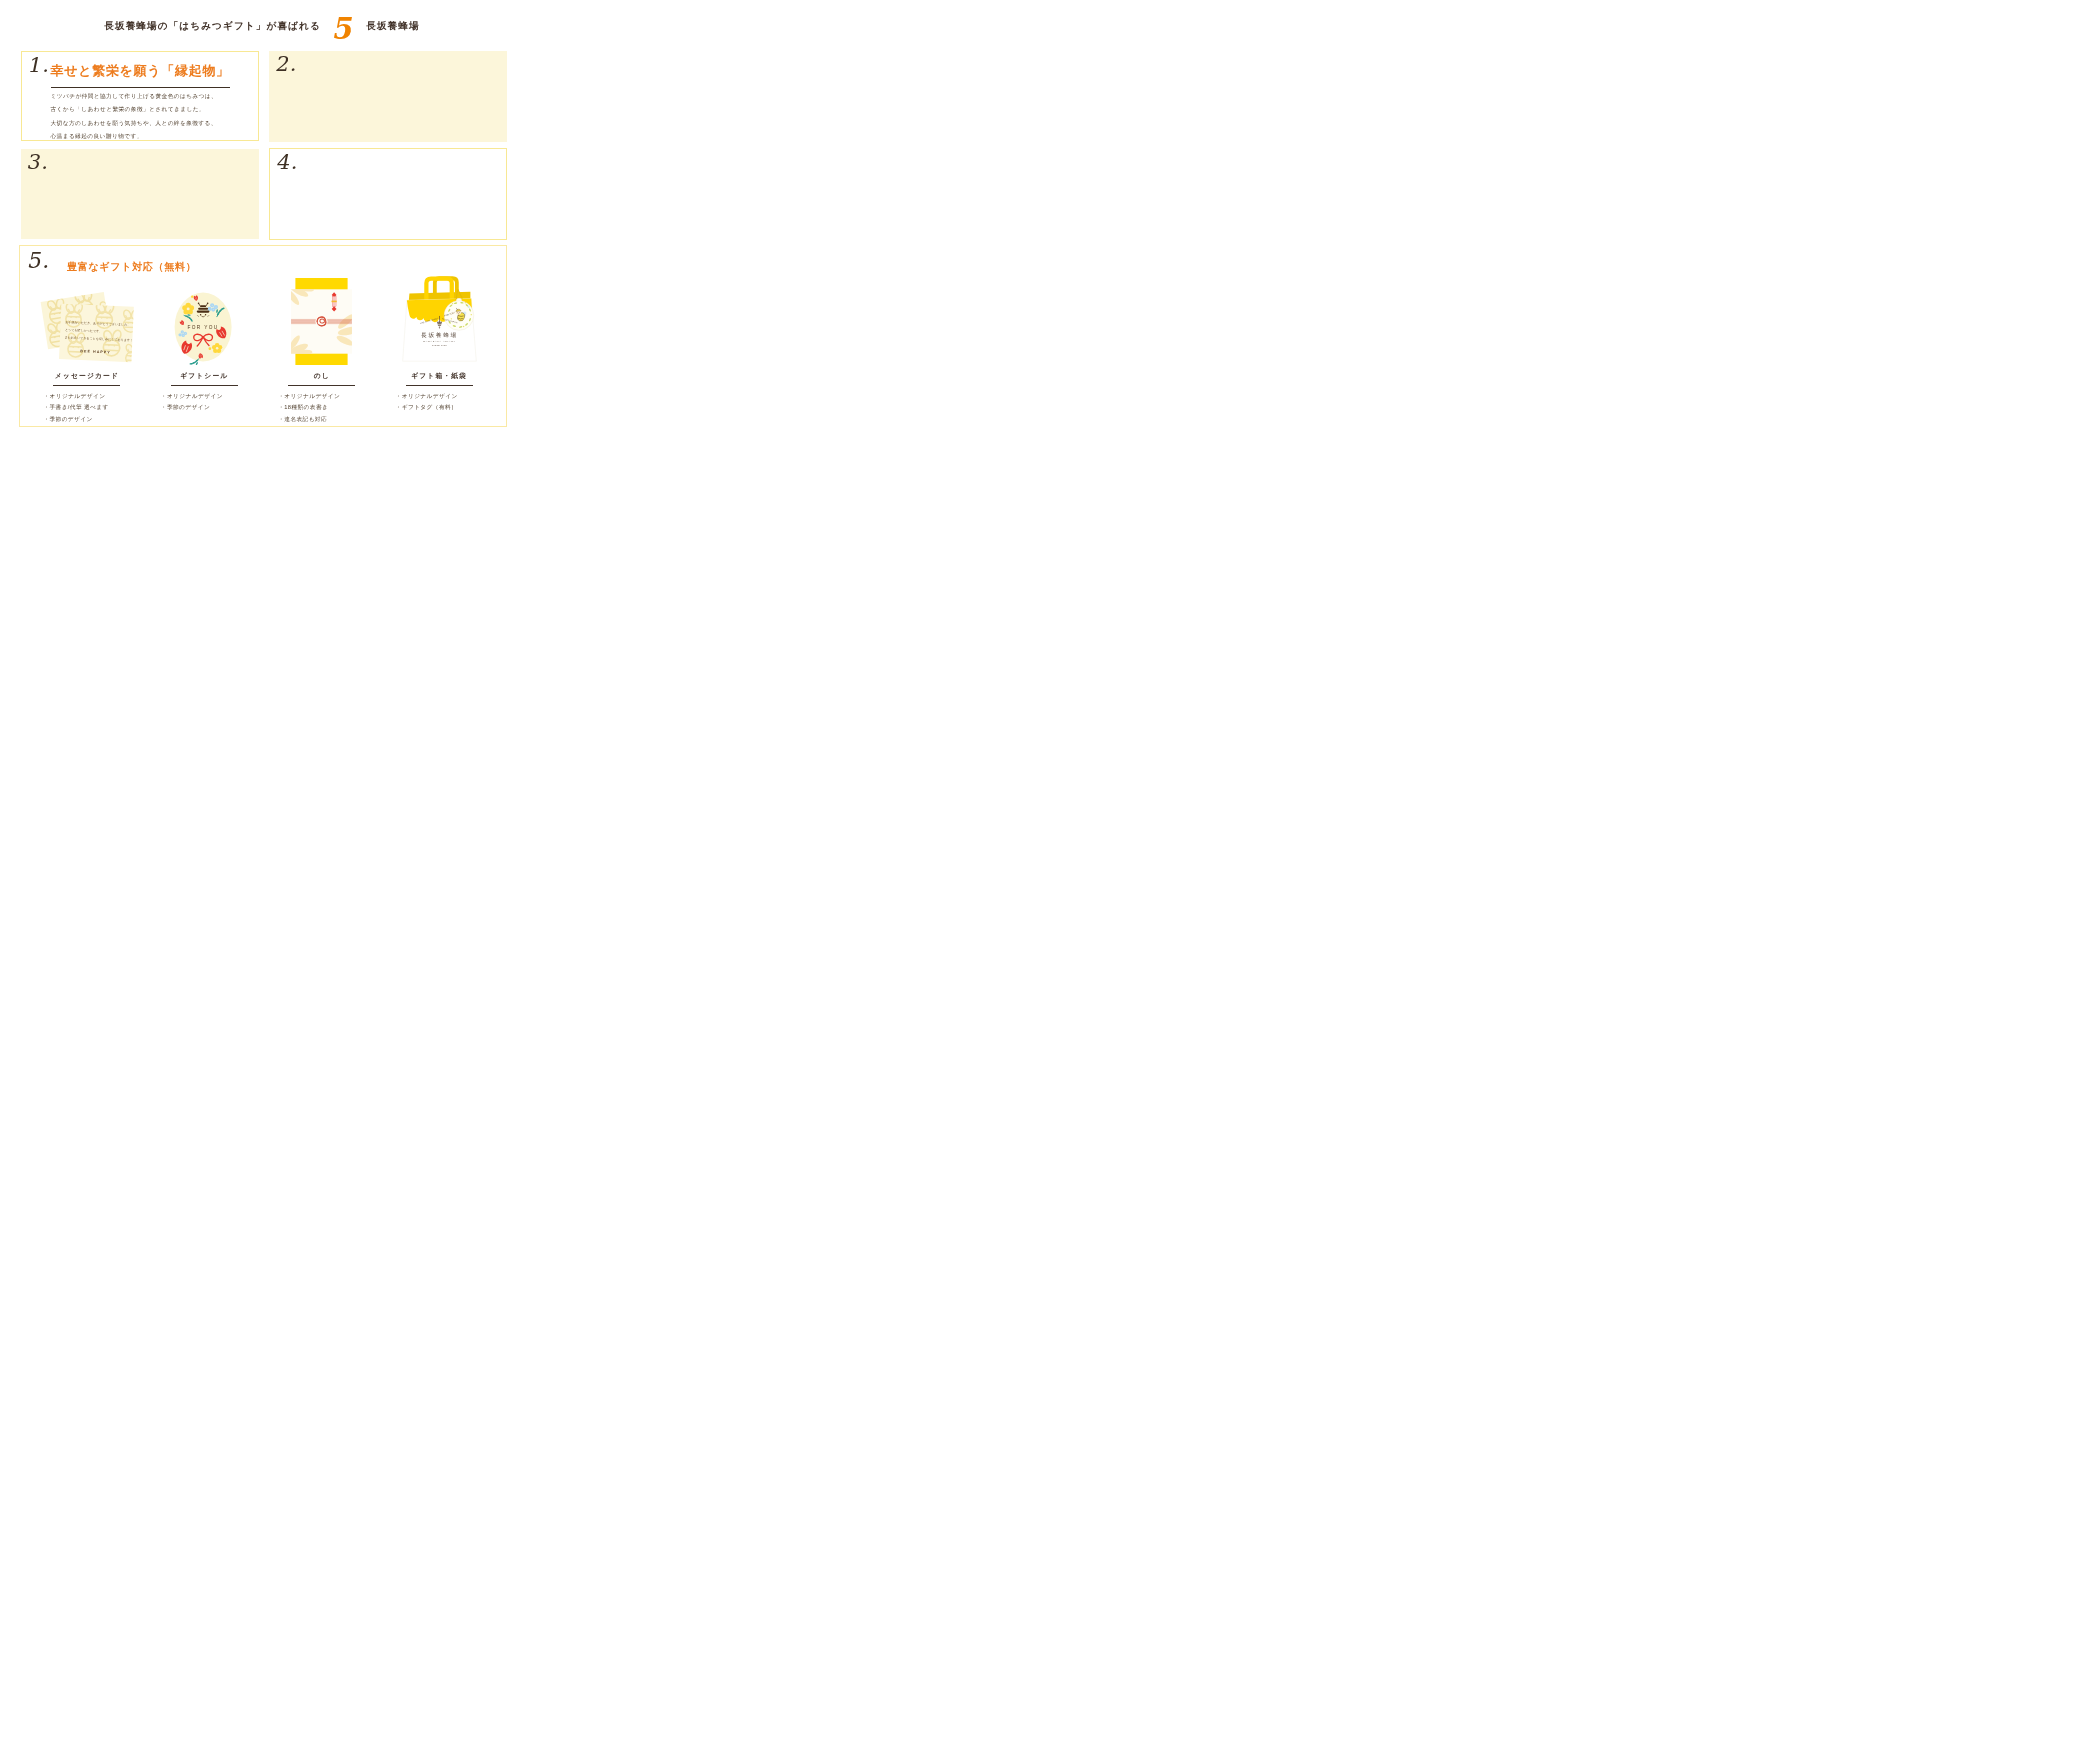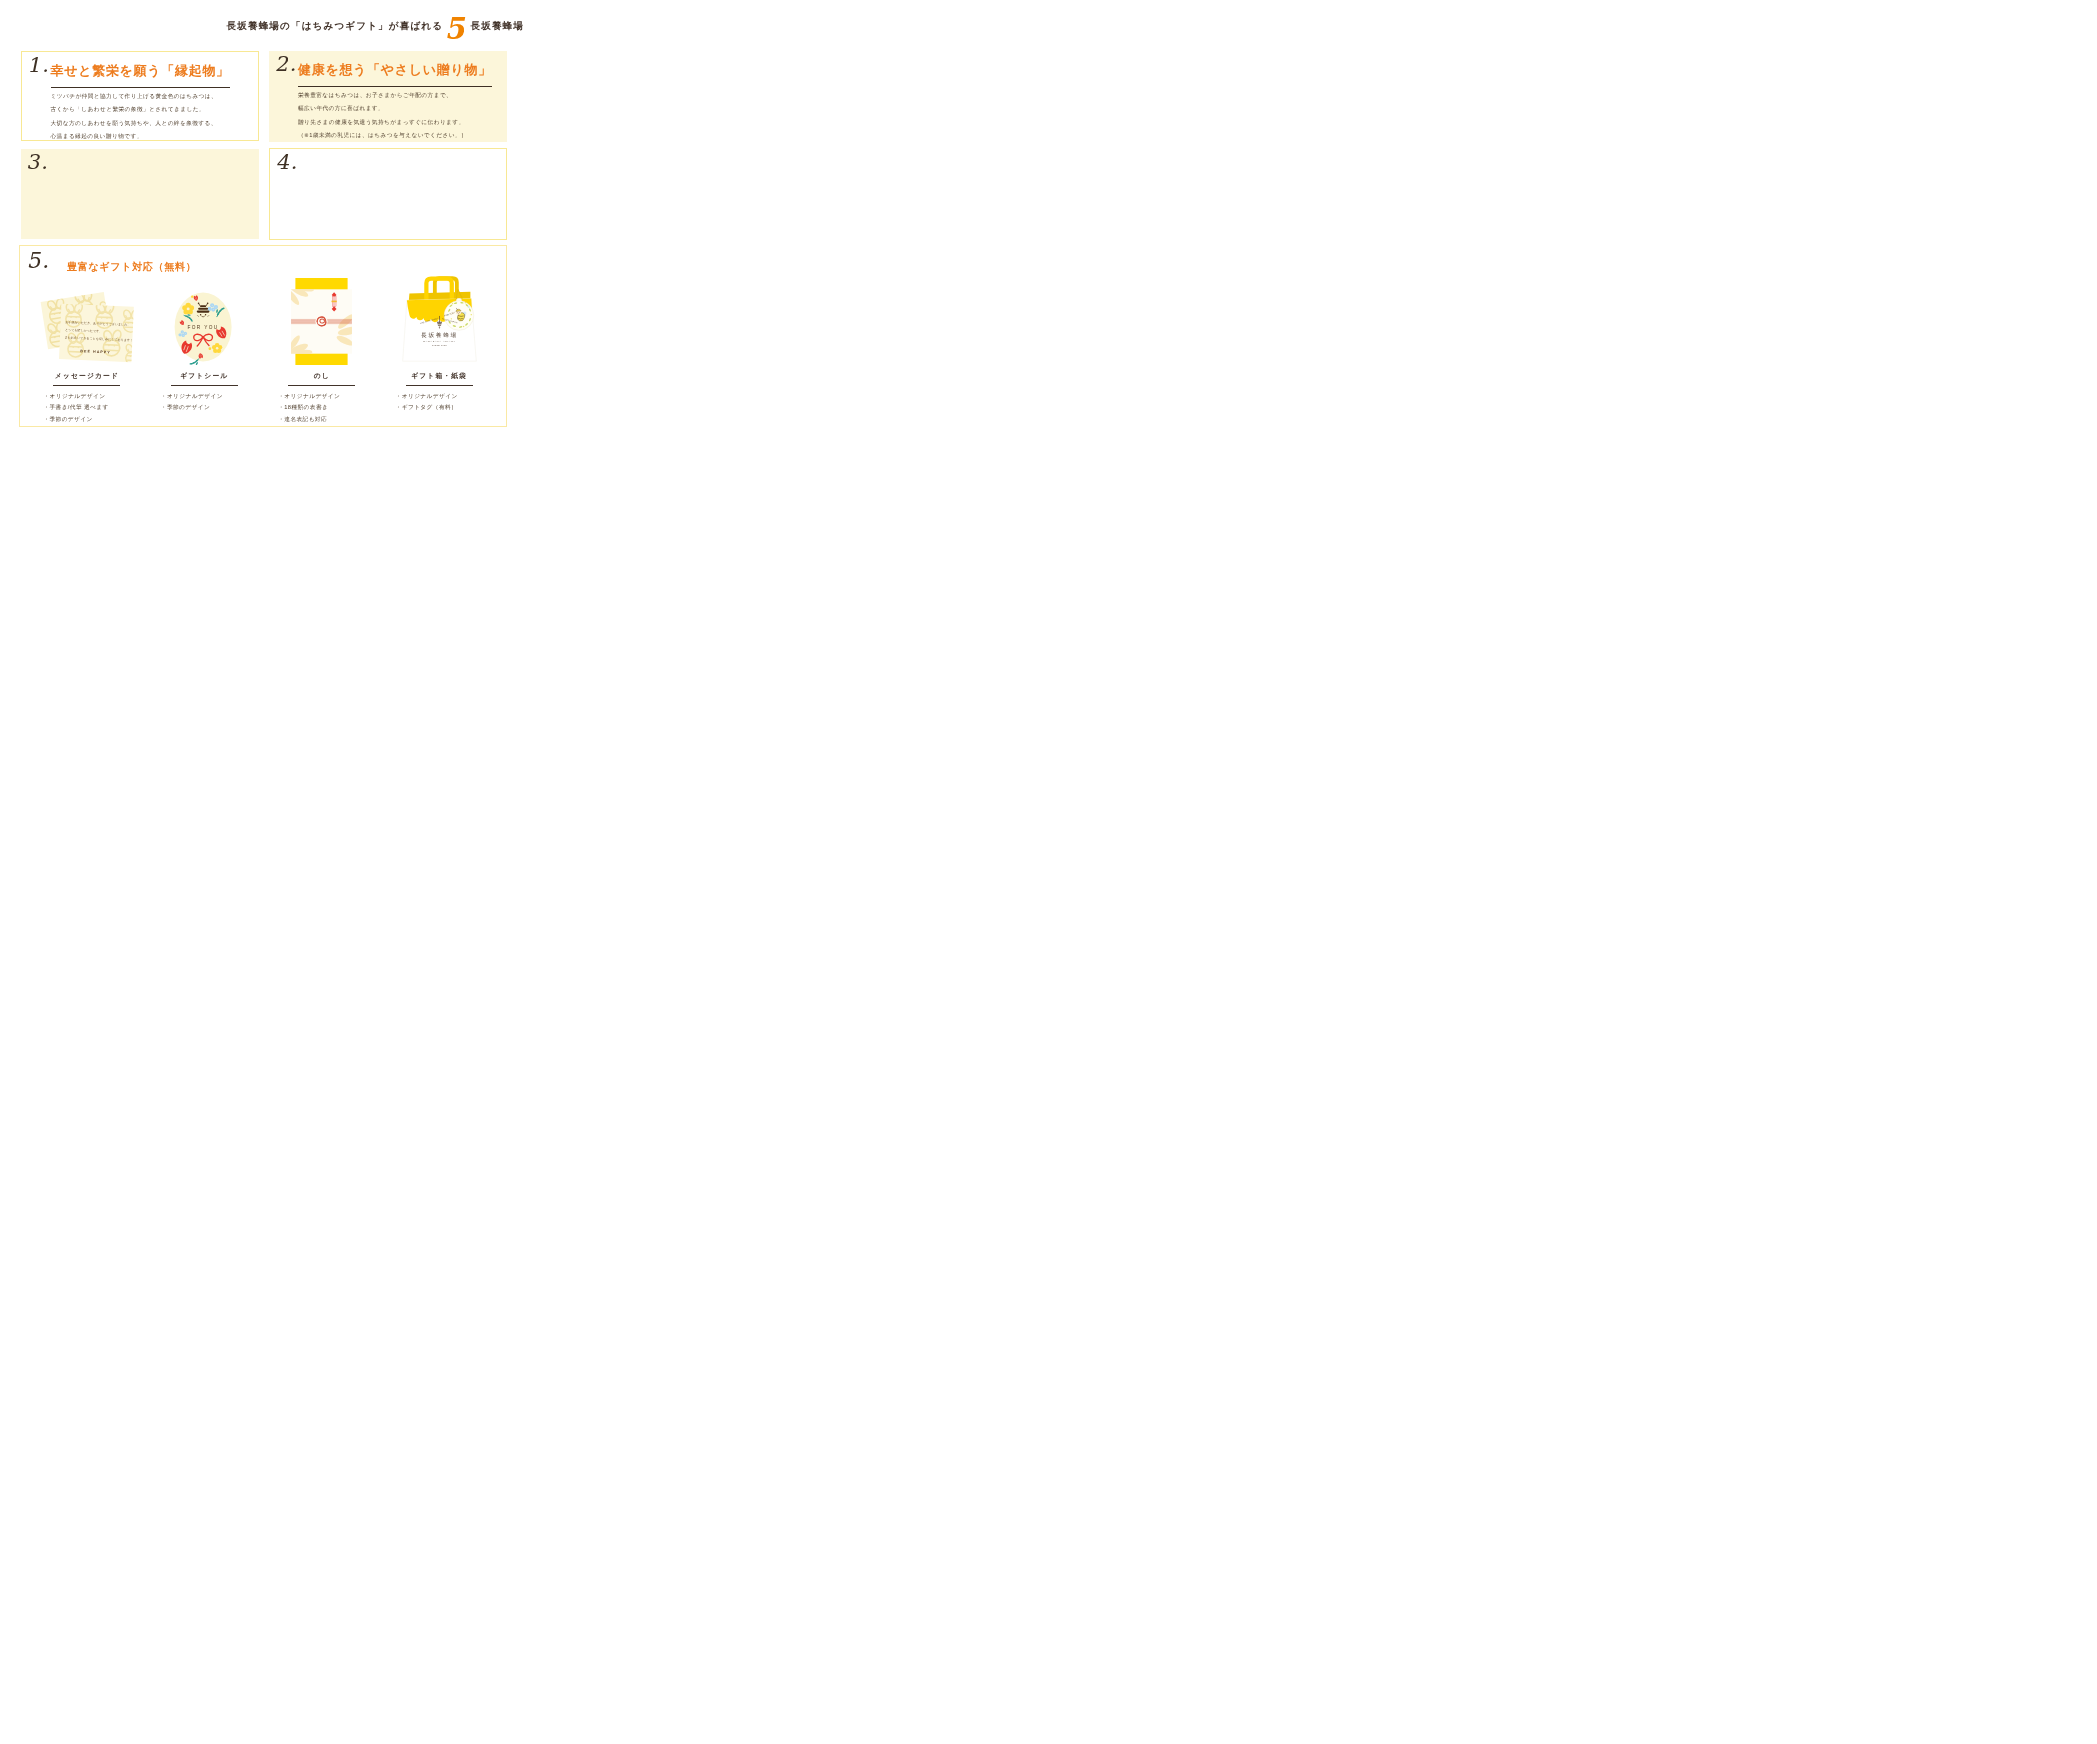--- a/index.html
+++ b/index.html
@@ -1,21 +1,21 @@
 <!DOCTYPE html>
 <html style="font-size:7.3px"><head>
 <meta charset="utf-8">
 <style>
   html,body{margin:0;padding:0;background:#ffffff;}
   body{font-family:"Liberation Sans","DejaVu Sans",sans-serif;}
   .page{position:relative;width:524px;height:436px;background:#ffffff;overflow:hidden;}
 
   
   .title-row{position:absolute;top:9px;left:0;width:100%;height:35px;
-    display:flex;justify-content:flex-end;align-items:center;color:#42332A;}
+    display:flex;justify-content:center;align-items:center;color:#42332A;gap:9px;}
   .title-text{font-size:9.6px;letter-spacing:1.1px;font-weight:bold;}
   .big-five{font-family:"DejaVu Serif",serif;font-style:italic;font-weight:bold;
     font-size:29px;line-height:1;color:#F08300;margin:0 3.6px;transform:translateY(2.7px);}
 
   
   .reason-box{position:absolute;box-sizing:border-box;}
   .rb-white{background:#ffffff;border:0.9px solid #F8E894;}
   .rb-cream{background:#FCF6DA;}
   #box1{left:20.5px;top:51px;width:238px;height:90px;}
   #box2{left:269px;top:51px;width:238px;height:91px;}
@@ -66,32 +66,20 @@
         <div>ミツバチが仲間と協力して作り上げる黄金色のはちみつは、</div>
         <div>古くから「しあわせと繁栄の象徴」とされてきました。</div>
         <div>大切な方のしあわせを願う気持ちや、人との絆を象徴する、</div>
         <div>心温まる縁起の良い贈り物です。</div>
       </div>
     </div>
   </section>
 
   <section class="reason-box rb-cream" id="box2">
     <div class="num">2.</div>
-    <div class="reason-content">
-      <div class="head-wrap">
-        <h2 class="reason-head">健康を想う「やさしい贈り物」</h2>
-        <div class="head-rule"></div>
-      </div>
-      <div class="reason-body">
-        <div>栄養豊富なはちみつは、お子さまからご年配の方まで、</div>
-        <div>幅広い年代の方に喜ばれます。</div>
-        <div>贈り先さまの健康を気遣う気持ちがまっすぐに伝わります。</div>
-        <div>（※1歳未満の乳児には、はちみつを与えないでください。）</div>
-      </div>
-    </div>
   </section>
 
   <section class="reason-box rb-cream" id="box3">
     <div class="num">3.</div>
   </section>
 
   <section class="reason-box rb-white" id="box4">
     <div class="num">4.</div>
   </section>
 

